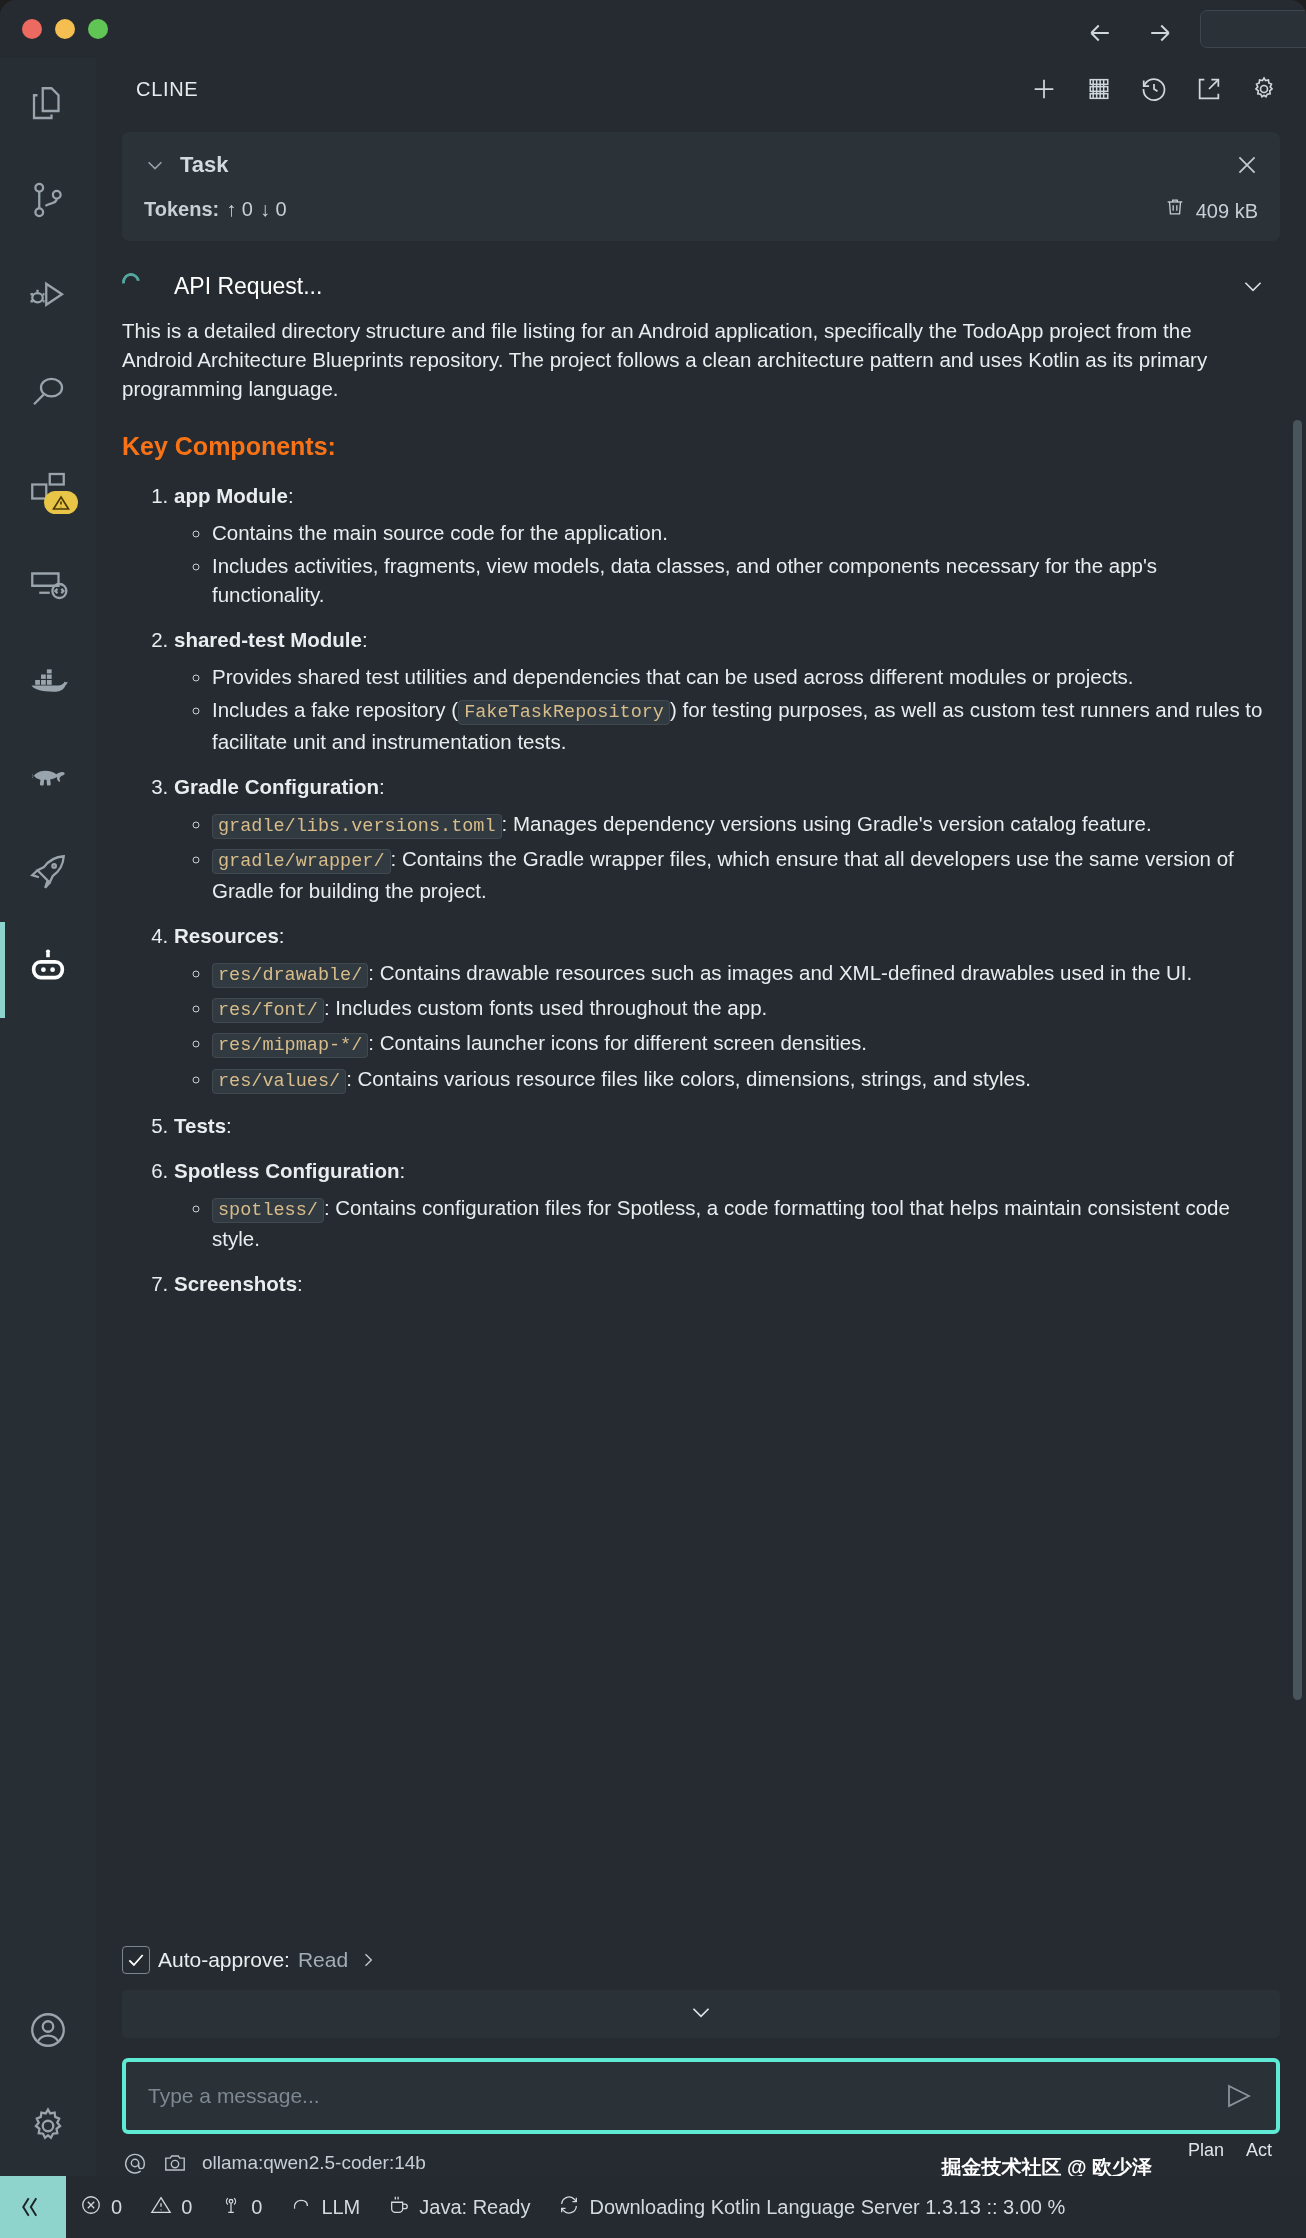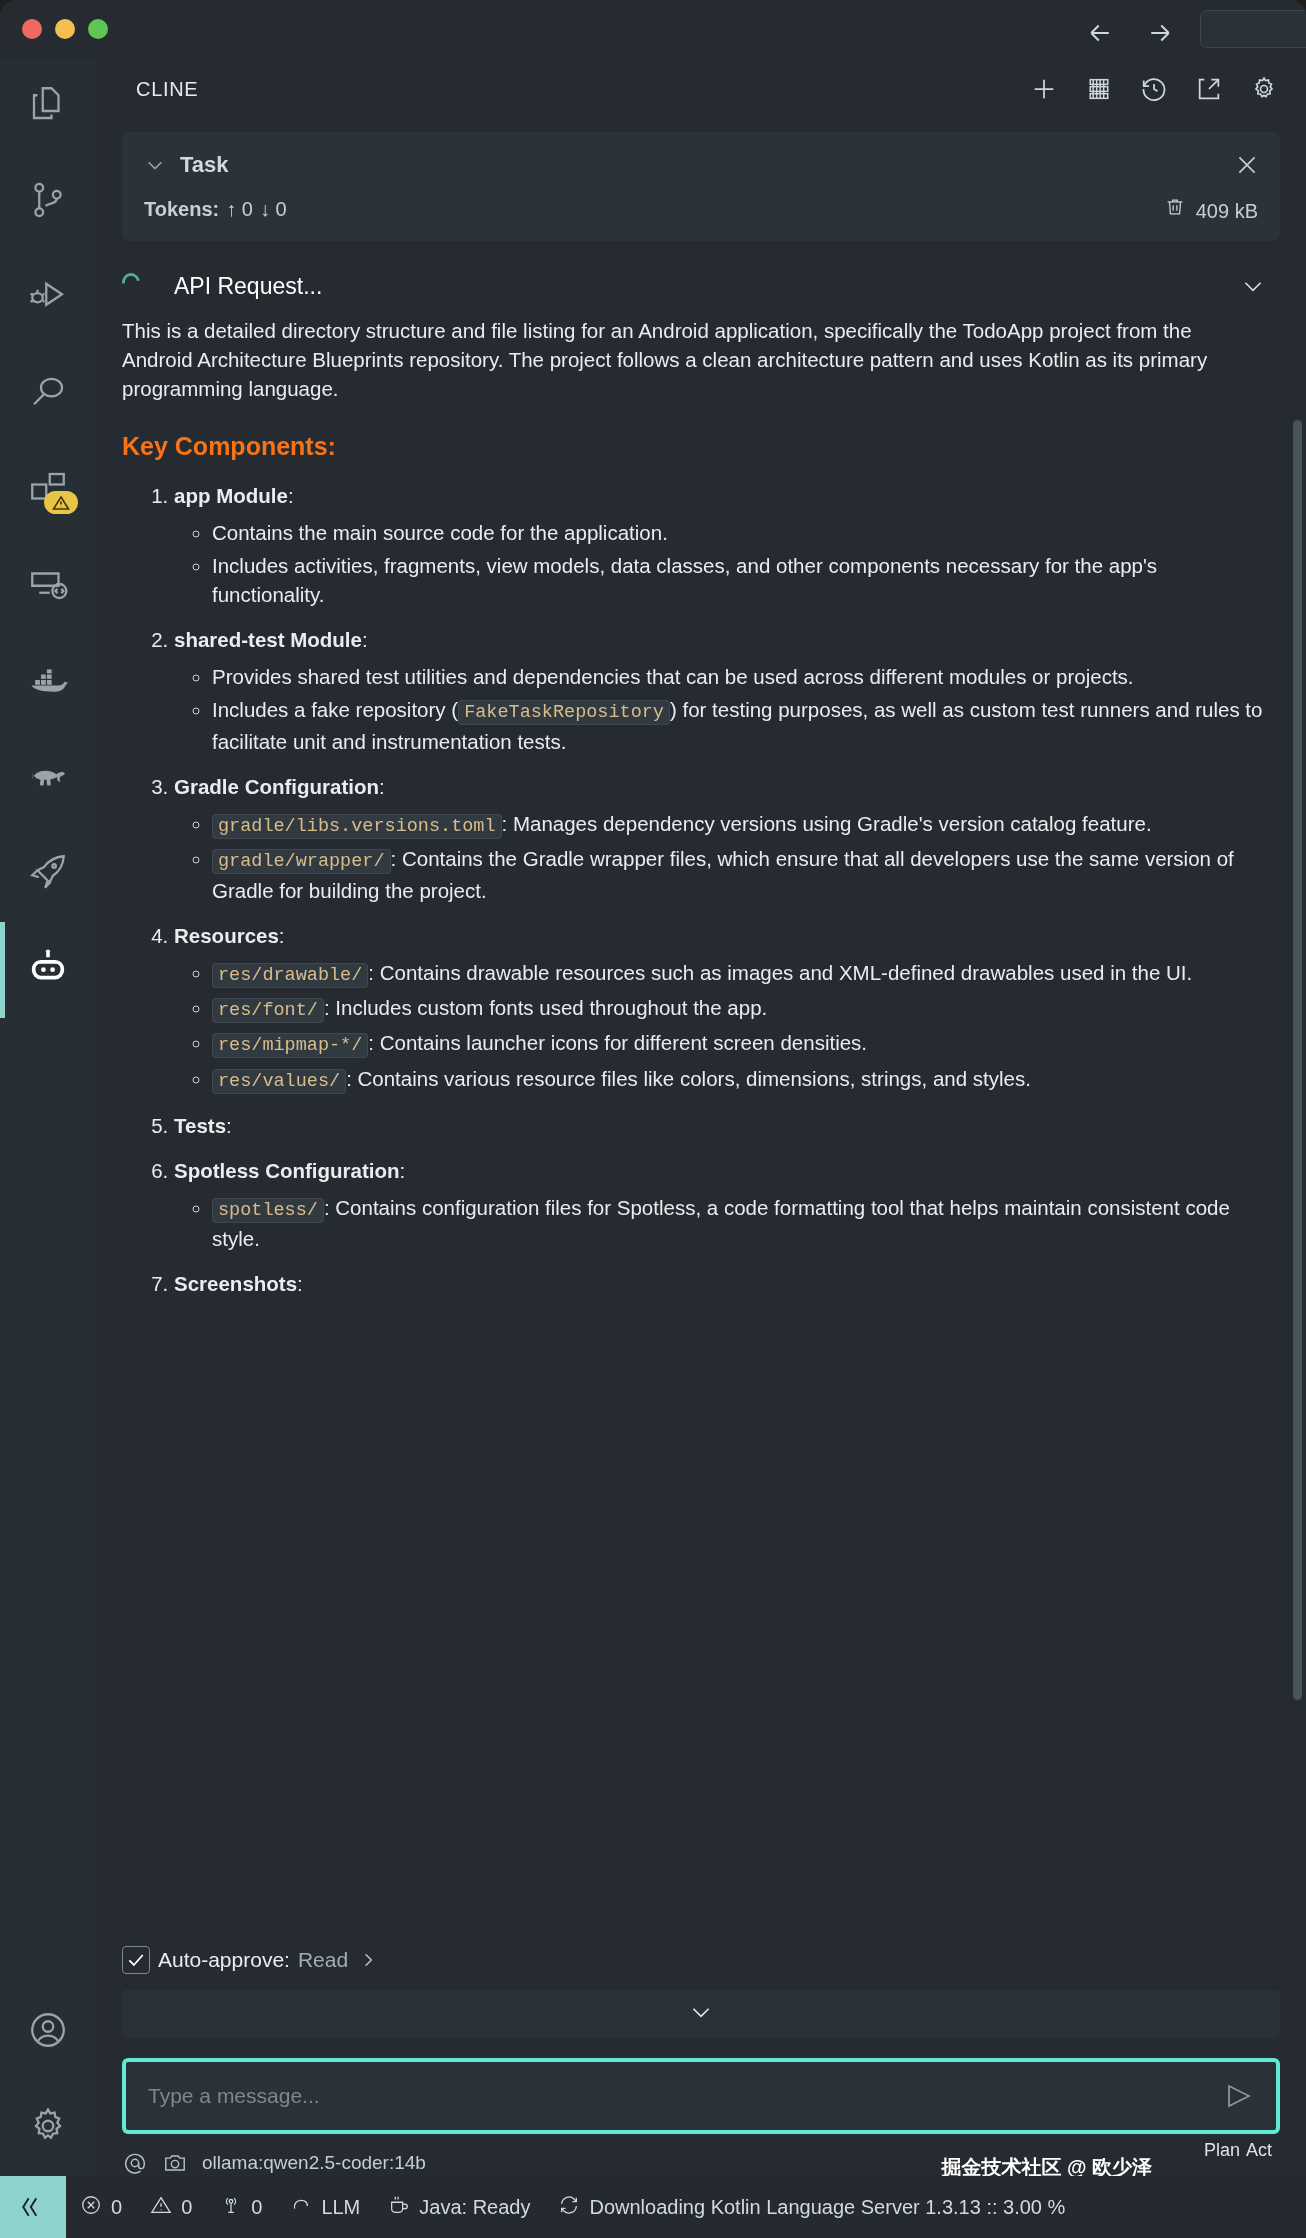--- a/index.html
+++ b/index.html
@@ -206,21 +206,21 @@
   }
   .modelbar .mi { color: #b9c2c9; display: flex; align-items: center; }
   .model-name { color: #c5ced4; font-size: 19px; }
   .watermark {
     position: absolute; right: 128px; top: 20px;
     color: #ffffff; font-size: 20px; font-weight: 700;
     white-space: nowrap;
   }
   .planact {
     position: absolute; right: 8px; top: 6px;
-    display: flex; gap: 6px; align-items: center; margin-left: 12px;
+    display: flex; gap: 22px; align-items: center; margin-left: 12px;
   }
   .pa { color: #dfe4e8; font-size: 18px; }
 
   
   .statusbar {
     position: absolute; left: 0; right: 0; bottom: 0; height: 62px;
     background: #242a2f;
     display: flex; align-items: center;
     color: #d3dade; font-size: 20px;
   }

